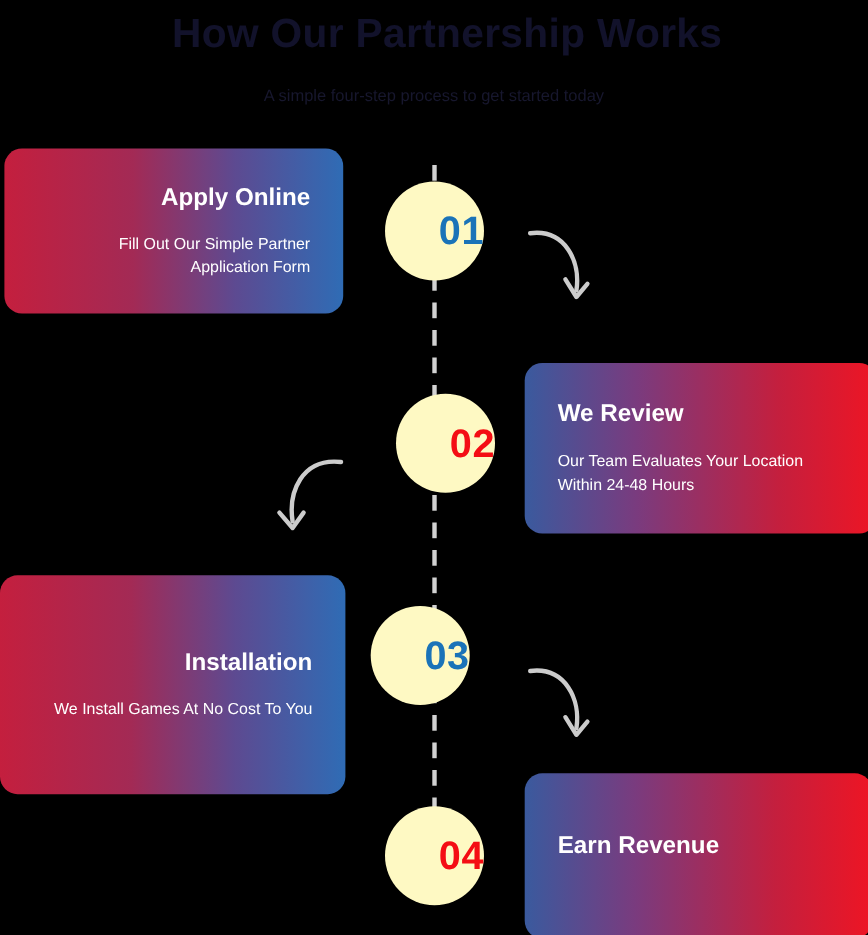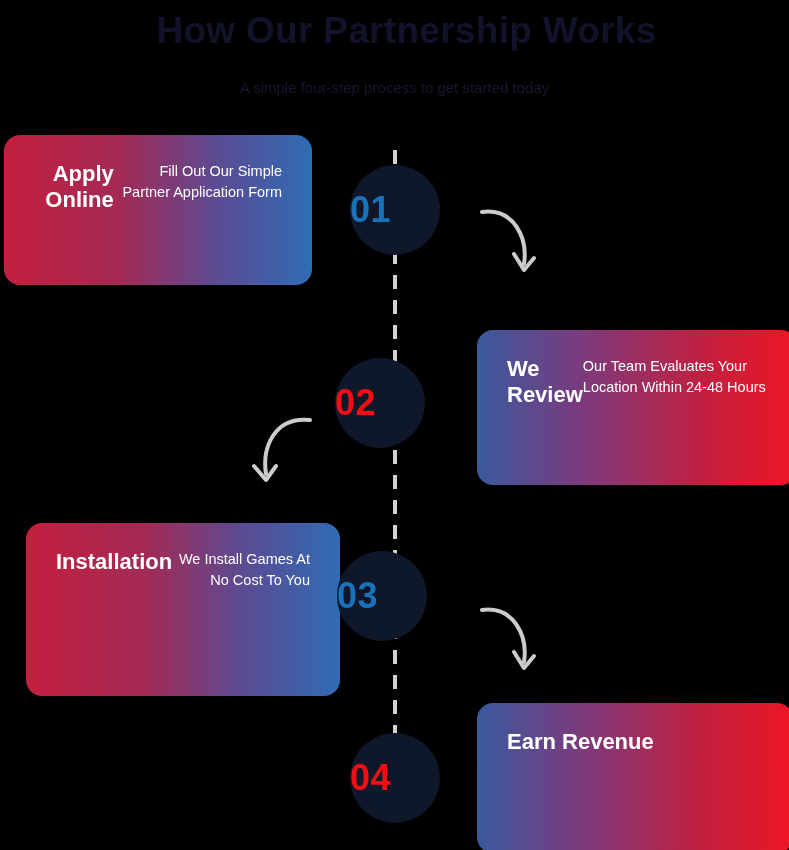--- a/index.html
+++ b/index.html
@@ -57,46 +57,47 @@
     background-size: 4px 25px;
     background-repeat: repeat-y;
   }
 
   
   .step-node {
     position: absolute;
     width: 90px;
     height: 90px;
     border-radius: 50%;
-    background: #0f172a;
+    background: #fef9c3;
     display: flex;
     align-items: center;
-    justify-content: flex-start;
+    justify-content: flex-end;
   }
   .step-node .num {
     font-size: 36px;
     font-weight: bold;
     letter-spacing: 0.5px;
   }
   .num-blue { color: #1a73b8; }
   .num-red  { color: #f40d14; }
 
   #node-1 { left: 350px; top: 165px; }
-  #node-2 { left: 335px; top: 358px; }
+  #node-2 { left: 360px; top: 358px; }
   #node-3 { left: 337px; top: 551px; }
   #node-4 { left: 350px; top: 733px; }
 
   
   .card {
     position: absolute;
     border-radius: 16px;
     padding: 26px 30px;
     color: #ffffff;
     display: flex;
-    flex-direction: row;
+    flex-direction: column;
+    justify-content: center;
     box-shadow: 0 6px 18px rgba(0,0,0,0.45);
   }
   .card-title {
     font-size: 22px;
     font-weight: bold;
     line-height: 1.2;
     margin-bottom: 20px;
   }
   .card-desc {
     font-size: 14.5px;
@@ -108,21 +109,21 @@
     text-align: right;
     background: linear-gradient(to right, #c41f3e 0%, #a32a55 38%, #5d4a91 68%, #2f6cb5 100%);
   }
   .card-right {
     text-align: left;
     background: linear-gradient(to right, #3a5a9e 0%, #7a3b7e 32%, #c41f3e 72%, #ee1524 100%);
   }
 
   #card-1 { left: 4px;   top: 135px; width: 308px; height: 150px; }
   #card-2 { left: 477px; top: 330px; width: 320px; height: 155px; }
-  #card-3 { left: 0px;   top: 523px; width: 314px; height: 173px; margin-left: 26px; }
+  #card-3 { left: 0px;   top: 523px; width: 314px; height: 199px; }
   #card-4 { left: 477px; top: 703px; width: 316px; height: 150px; }
 
   
   .arrow {
     position: absolute;
     pointer-events: none;
   }
   #arrow-1 { left: 470px; top: 190px; width: 80px;  height: 100px; }
   #arrow-2 { left: 240px; top: 400px; width: 90px;  height: 100px; }
   #arrow-3 { left: 470px; top: 588px; width: 80px;  height: 100px; }

